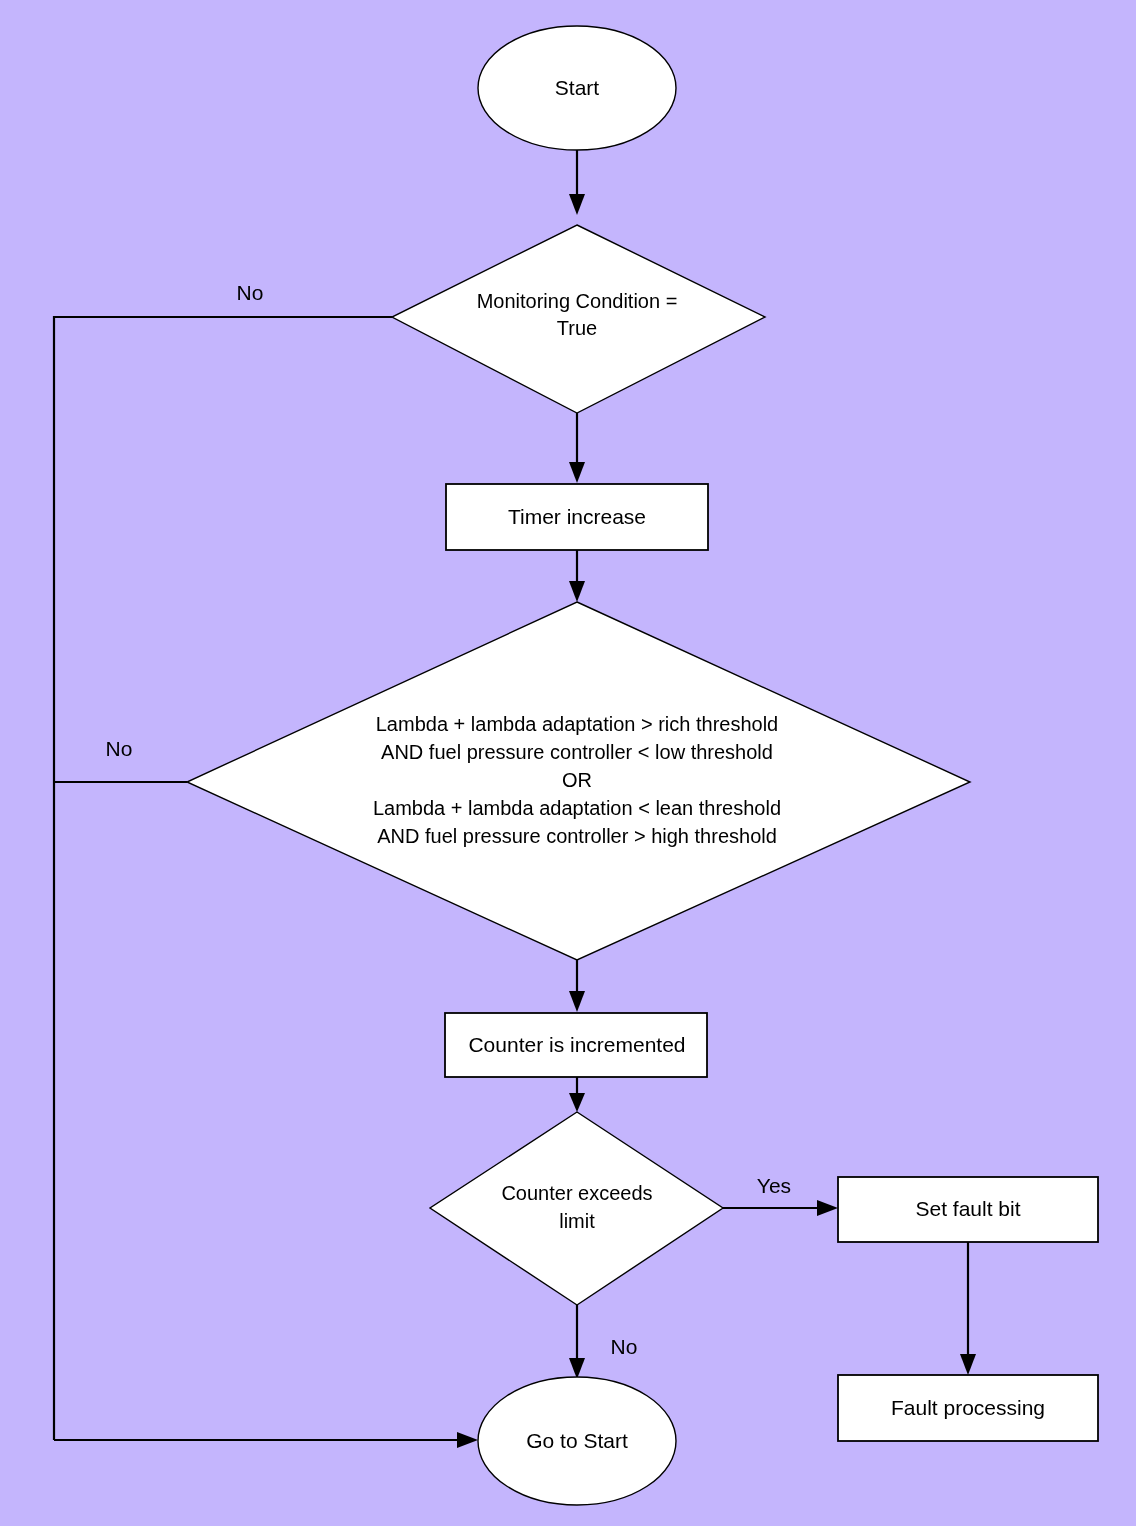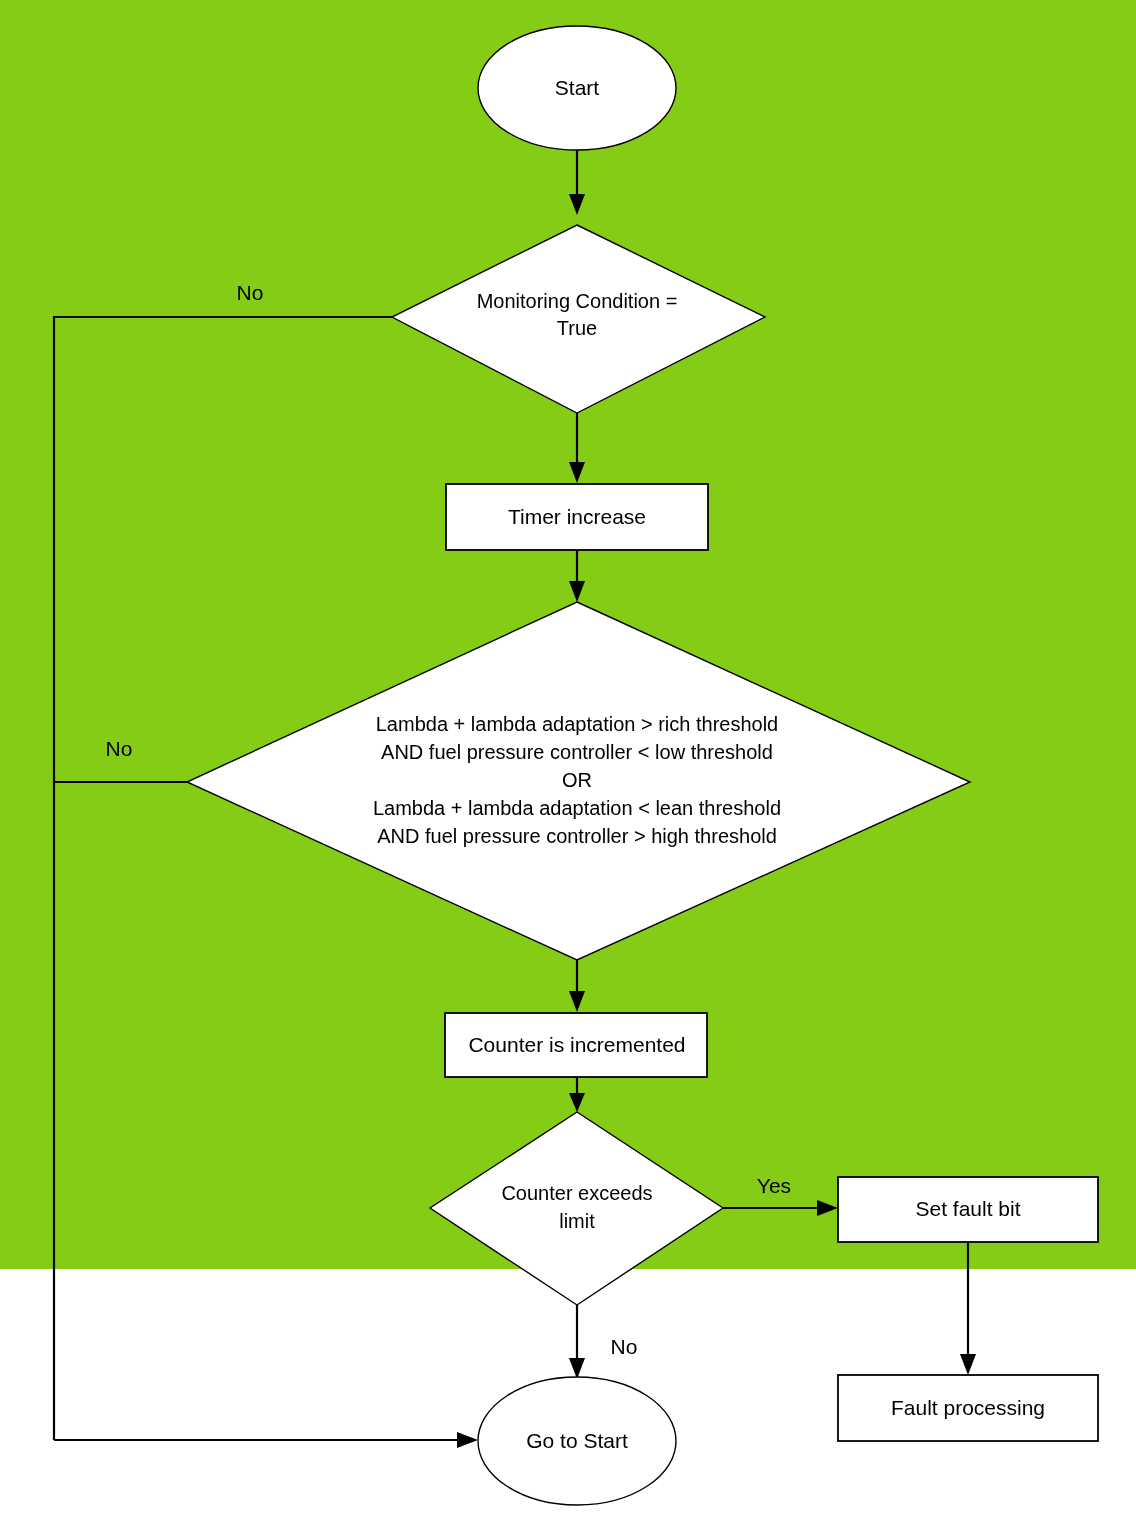--- a/index.html
+++ b/index.html
@@ -9,22 +9,22 @@
   }
   body {
     width: 1136px;
     height: 1526px;
     font-family: "Liberation Sans", sans-serif;
     overflow: hidden;
   }
   #flowchart-root {
     position: relative;
     width: 1136px;
-    height: 1269px;
-    background: #84cc16;
+    height: 1526px;
+    background: #c4b5fd;
   }
   svg.flow-canvas {
     display: block;
     width: 1136px;
     height: 1526px;
   }
   .node-shape {
     fill: #ffffff;
     stroke: #000000;
     stroke-width: 1.4;

